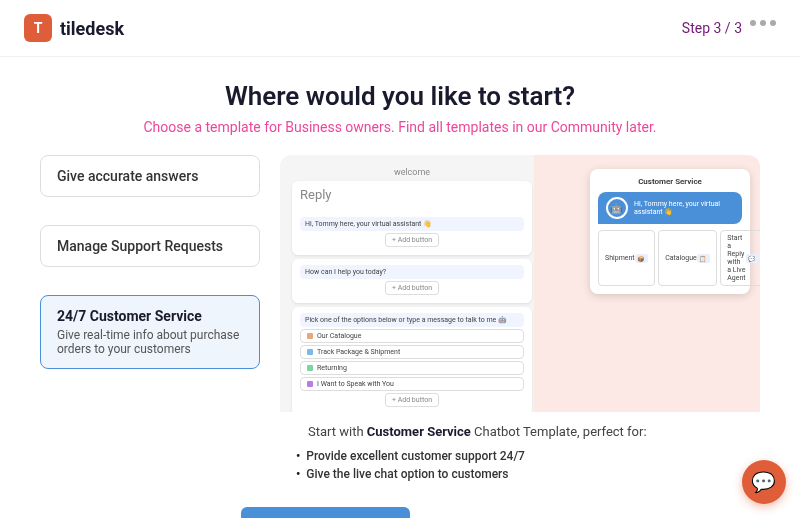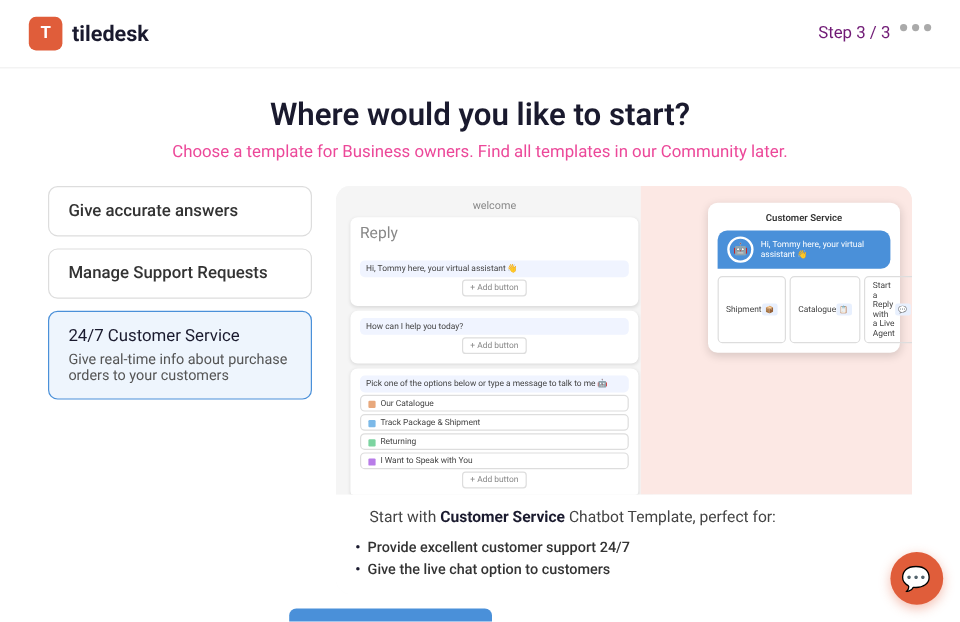--- a/index.html
+++ b/index.html
@@ -80,21 +80,21 @@
     .content-area {
       display: flex;
       gap: 20px;
       height: 340px;
     }
 
     
     .options-list {
       display: flex;
       flex-direction: column;
-      gap: 10px;
+      gap: 28px;
       width: 220px;
       flex-shrink: 0;
     }
     .option-item {
       border: 1.5px solid #ddd;
       border-radius: 8px;
       padding: 12px 16px;
       cursor: pointer;
       font-size: 14px;
       color: #333;
@@ -200,21 +200,21 @@
 
     .flow-option-btn {
       background: white;
       border: 1px solid #ddd;
       border-radius: 4px;
       padding: 2px 6px;
       font-size: 7px;
       color: #444;
       margin-bottom: 2px;
       display: flex;
-      align-items: flex-end;
+      align-items: center;
       gap: 4px;
     }
 
     .flow-option-btn .btn-icon {
       width: 6px;
       height: 6px;
       border-radius: 1px;
       background: #e8a87c;
     }
     .flow-option-btn .btn-icon.blue { background: #7cb9e8; }
@@ -393,21 +393,21 @@
   <div class="content-area">
 
     <div class="options-list">
       <div class="option-item">
         <span>Give accurate answers</span>
       </div>
       <div class="option-item">
         <span>Manage Support Requests</span>
       </div>
       <div class="option-item active">
-        <div style="font-weight:400;">24/7 Customer Service</div>
+        <div style="font-weight:700;">24/7 Customer Service</div>
         <div class="option-desc">Give real-time info about purchase orders to your customers</div>
       </div>
     </div>
 
     <div class="preview-area">
       <div class="flow-preview">
 
         <div class="flow-left">
           <div class="welcome-label">welcome</div>
 

